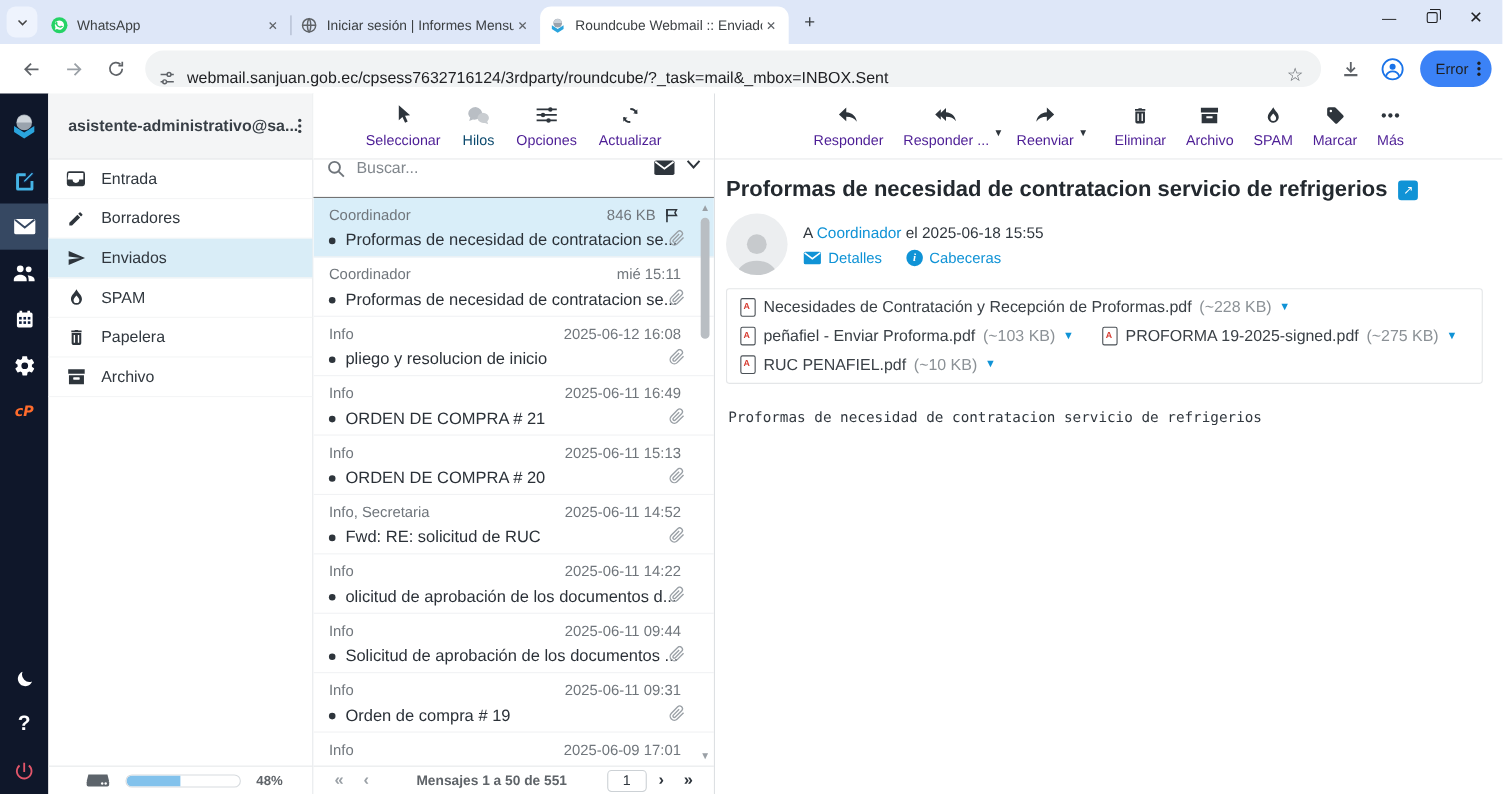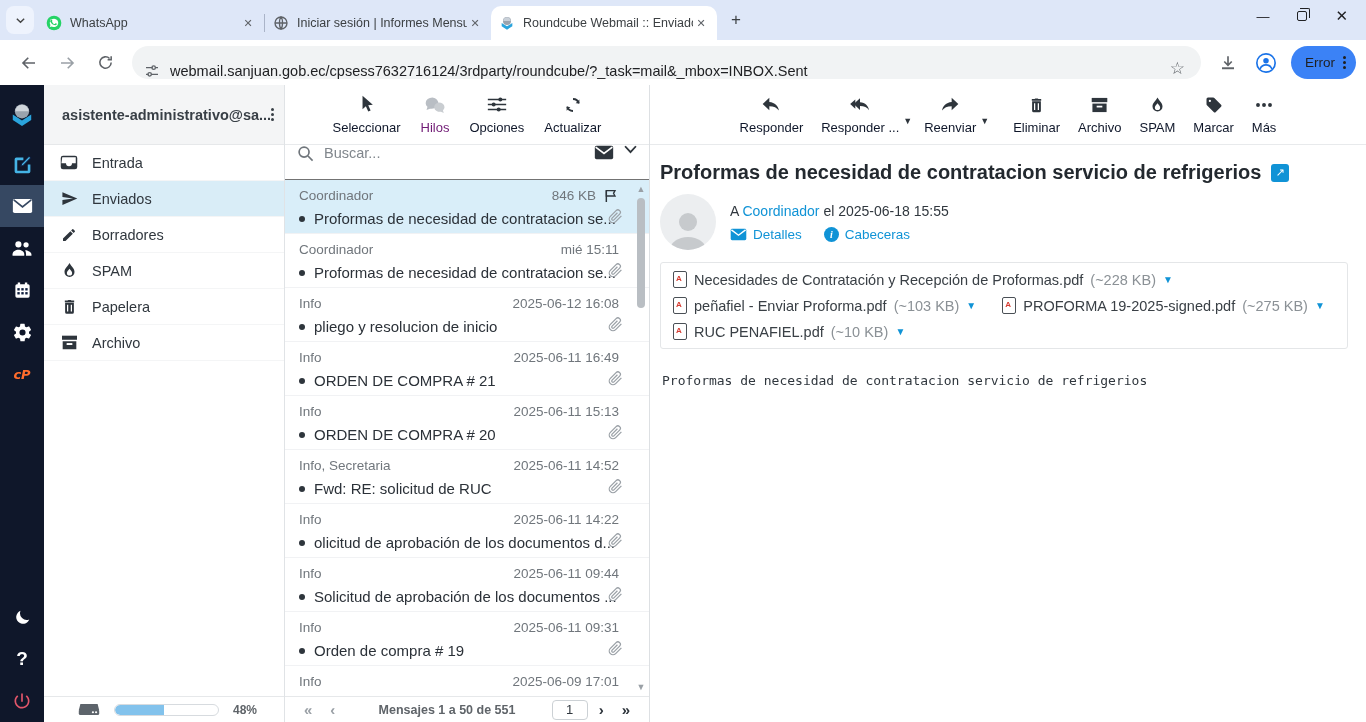--- a/index.html
+++ b/index.html
@@ -51,23 +51,23 @@
   .folder.selected { background:#d9edf7; }
   .folder .fico { width:18px; display:flex; justify-content:center; color:#2e353c; }
   .quota-bar { height:26px; border-top:1px solid #e6e8ea; display:flex; align-items:center; padding:0 14px 0 34px; gap:14px;margin-top:16px; }
   .quota-track { width:105px; height:12px; border:1px solid #d7dbdf; background:#fff; border-radius:7px; overflow:hidden; }
   .quota-fill { height:100%; background:#82c2ec; border-radius:7px 0 0 7px; }
   .quota-label { font-size:12px; font-weight:bold; color:#5f6469; }
 
   
   .list-col { width:365px; flex:0 0 365px; border-right:1px solid #dde0e3; display:flex; flex-direction:column; background:#fff; }
   .toolbar { height:60px; border-bottom:1px solid #e8eaec; display:flex; align-items:center; justify-content:center; gap:4px; background:#fff; }
-  .tbtn { display:flex; flex-direction:column; align-items:center; justify-content:center; gap:5px; padding:4px 8px; color:#0f172a; font-size:13px; }
+  .tbtn { display:flex; flex-direction:column; align-items:center; justify-content:center; gap:5px; padding:4px 8px; color:#4c1d95; font-size:13px; }
   .tbtn .tico { height:20px; display:flex; align-items:center; }
-  .tbtn.disabled { color:#701a75; }
+  .tbtn.disabled { color:#0c4a6e; }
   .tcaret { color:#2e353c; font-size:9px; align-self:flex-end; margin:0 2px 18px -6px; }
 
   .searchrow { height:35px; border-bottom:1px solid #737373; display:flex; align-items:flex-start; padding:0 12px; gap:10px; }
   .searchrow input { flex:1; border:none; outline:none; font-size:14.5px; color:#30373e; font-family:"Liberation Sans",sans-serif; background:transparent; }
   .searchrow input::placeholder { color:#81878d; }
 
   .msg-list { height:516px; overflow:hidden; position:relative; }
   .msg-row { height:54px; padding:5px 30px 0 14px; border-bottom:1px solid #f1f2f4; position:relative; }
   .msg-row.selected { background:#d9eef9; }
   .row-line1 { display:flex; justify-content:space-between; align-items:center; color:#70767c; font-size:13.5px; line-height:21px; }
@@ -286,35 +286,35 @@
     </div>
     <div class="folder-list">
       <div class="folder">
         <span class="fico">
             <svg width="18" height="15" viewBox="0 0 24 20">
               <path d="M20 1H4a3 3 0 0 0-3 3v12a3 3 0 0 0 3 3h16a3 3 0 0 0 3-3V4a3 3 0 0 0-3-3zm1 10h-5a4 4 0 0 1-8 0H1.9L3 3h18z" fill="#2e353c"></path>
             </svg>
           </span>
         <span>Entrada</span>
       </div>
+      <div class="folder">
+        <span class="fico">
+            <svg width="16" height="16" viewBox="0 0 24 24">
+              <path d="M3 17.25V21h3.75L17.8 9.94l-3.75-3.75zM20.7 7a1 1 0 0 0 0-1.4l-2.3-2.3a1 1 0 0 0-1.4 0l-1.8 1.83 3.75 3.75z" fill="#2e353c"></path>
+            </svg>
+          </span>
+        <span>Borradores</span>
+      </div>
       <div class="folder selected">
         <span class="fico">
             <svg width="17" height="17" viewBox="0 0 24 24">
               <path d="M2 21l21-9L2 3l.01 7L17 12 2.01 14z" fill="#2e353c"></path>
             </svg>
           </span>
         <span>Enviados</span>
-      </div>
-      <div class="folder">
-        <span class="fico">
-            <svg width="16" height="16" viewBox="0 0 24 24">
-              <path d="M3 17.25V21h3.75L17.8 9.94l-3.75-3.75zM20.7 7a1 1 0 0 0 0-1.4l-2.3-2.3a1 1 0 0 0-1.4 0l-1.8 1.83 3.75 3.75z" fill="#2e353c"></path>
-            </svg>
-          </span>
-        <span>Borradores</span>
       </div>
       <div class="folder">
         <span class="fico">
             <svg width="15" height="17" viewBox="0 0 24 26">
               <path d="M12 1C9 7 4 9.5 4 15.5a8 8 0 0 0 16 0C20 9.5 15 7 12 1zm0 20a4.2 4.2 0 0 1-4.2-4.2c0-2.6 2-4 4.2-6.8 2.2 2.8 4.2 4.2 4.2 6.8A4.2 4.2 0 0 1 12 21z" fill="#2e353c"></path>
             </svg>
           </span>
         <span>SPAM</span>
       </div>
       <div class="folder">

